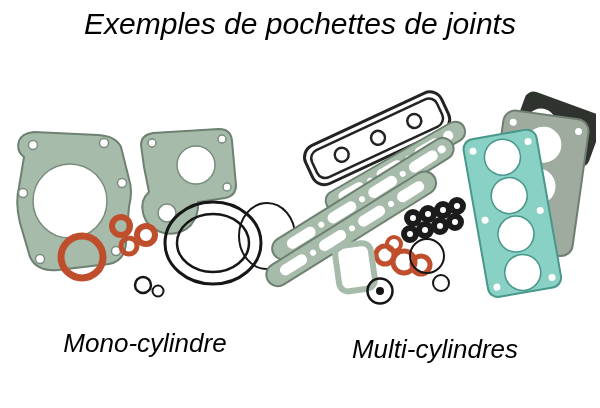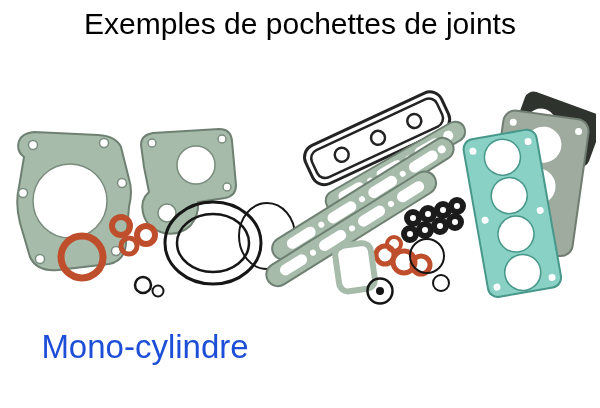--- a/index.html
+++ b/index.html
@@ -1,24 +1,24 @@
 <!DOCTYPE html>
 <html style="--background: #ffffff; --text: #000000; --gasket-green: #a6bba9; --gasket-edge: #6e8071; --gasket-teal: #8ad1c5; --teal-edge: #47988b; --oring-orange: #bf4f2c;"><head>
 <meta charset="utf-8">
 <style>
   html,body { margin:0; padding:0; background:#fff; }
   .page {
     position:relative; width:596px; height:408px; background:#fff;
-    font-family:"Liberation Sans", sans-serif; color:#000; overflow:hidden;
+    font-family:"Liberation Sans", sans-serif; color:#000; overflow:hidden;font-style:italic;
   }
   .title {
     position:absolute; top:6px; left:0; width:600px;
     text-align:center; font-size:30px; line-height:1.2; color:#000;
   }
-  .caption { position:absolute; font-size:33px; color:#1d4ed8; text-align:center; }
+  .caption { position:absolute; font-size:26px; color:#000000; text-align:center; }
   .caption-left  { top:328px; left:20px;  width:250px; }
   .caption-right { top:334px; left:290px; width:290px; }
   .art { position:absolute; top:85px; left:0; }
 
   
   .g-fill      { fill:var(--gasket-green,#a6bba9); stroke:var(--gasket-edge,#6e8071); stroke-width:2; }
   .teal-fill   { fill:var(--gasket-teal,#8ad1c5); stroke:var(--teal-edge,#47988b); stroke-width:2; }
   .gray-fill   { fill:#9fab9f; stroke:#707d71; stroke-width:2; }
   .dark-fill   { fill:#2f332e; }
   .hole        { fill:#fff; stroke:#7a8c7d; stroke-width:1.5; }
@@ -166,14 +166,15 @@
 
       <circle class="thin" cx="427" cy="171" r="17" stroke-width="2"></circle>
       <circle class="thin" cx="380" cy="206" r="12.5" stroke-width="2.5"></circle>
       <circle cx="380" cy="206" r="4" fill="#141414"></circle>
       <circle class="thin" cx="441" cy="198" r="8" stroke-width="2"></circle>
     </g>
   </svg>
 
   <div class="caption caption-left">Mono-cylindre</div>
 
+  <div class="caption caption-right">Multi-cylindres</div>
 
 </div>
 
 </body></html>

